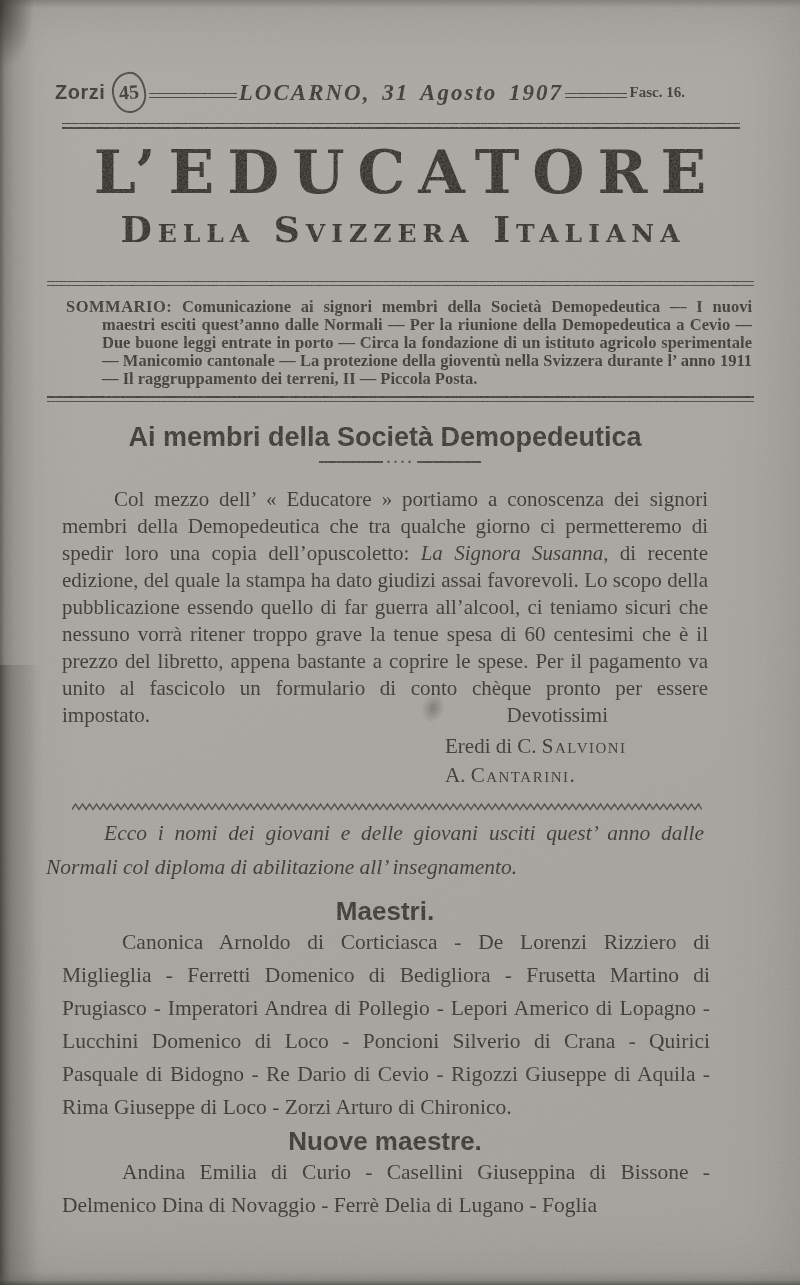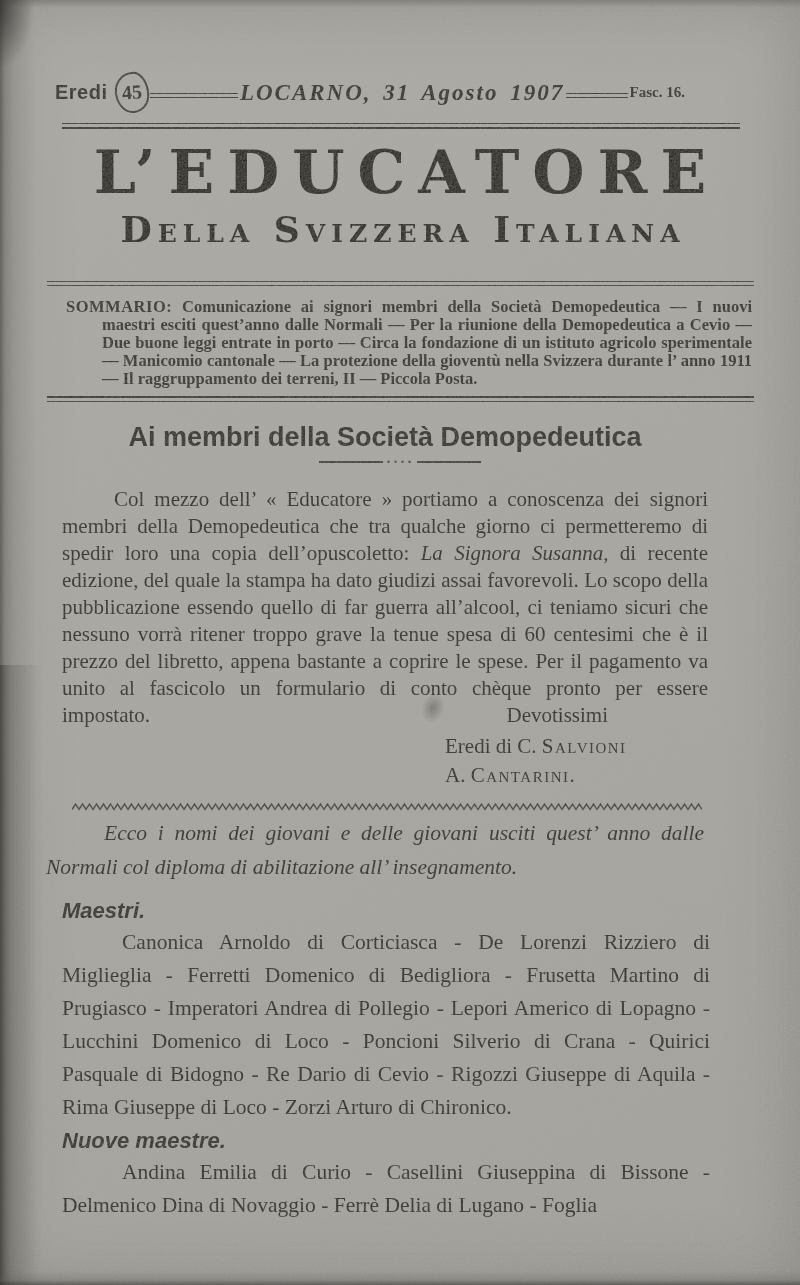--- a/index.html
+++ b/index.html
@@ -74,34 +74,34 @@
   .article-para{margin:20px 92px 0 62px;
     font-size:21px;line-height:27px;text-align:justify;text-indent:52px;color:#29281f;}
   .para-italic{font-style:italic;}
   .signoff{float:right;margin-right:100px;}
   .signature-block{margin:3px 0 0 445px;font-size:21px;line-height:29px;color:#29281f;width:fit-content;}
   .sc{font-variant:small-caps;letter-spacing:1.5px;}
   
   .wavy-wrap{margin:8px 98px 0 72px;height:10px;}
   .graduates-intro{margin:8px 96px 0 46px;
     font-style:italic;font-size:21.5px;line-height:34px;text-align:justify;text-indent:58px;color:#29281f;}
-  .list-heading{margin:14px 92px 0 62px;text-align:left;
-    font-family:"Liberation Sans",sans-serif;font-weight:700;font-size:22px;line-height:26px;color:#2c2b25;font-style:italic;}
+  .list-heading{margin:14px 92px 0 62px;text-align:center;
+    font-family:"Liberation Sans",sans-serif;font-weight:700;font-size:26px;line-height:26px;color:#2c2b25;}
   .list-heading.second{margin-top:4px;}
   .names-para{margin:2px 90px 0 62px;
     font-size:21.5px;line-height:33px;text-align:justify;text-indent:60px;color:#29281f;}
 </style>
 </head>
 <body>
 
 <div class="page">
 
   <div class="header-row">
     <span class="anno-group">
-      <span class="anno-label">Eredi</span>
+      <span class="anno-label">Zorzi</span>
       <span class="anno-circle">45</span>
     </span>
     <span class="double-dash dash-a"></span>
     <span class="place-date">LOCARNO, 31 Agosto 1907</span>
     <span class="double-dash dash-b"></span>
     <span class="fascicle">Fasc. 16.</span>
   </div>
   <div class="header-rule"></div>
 
   <div class="masthead-title">L’EDUCATORE</div>

